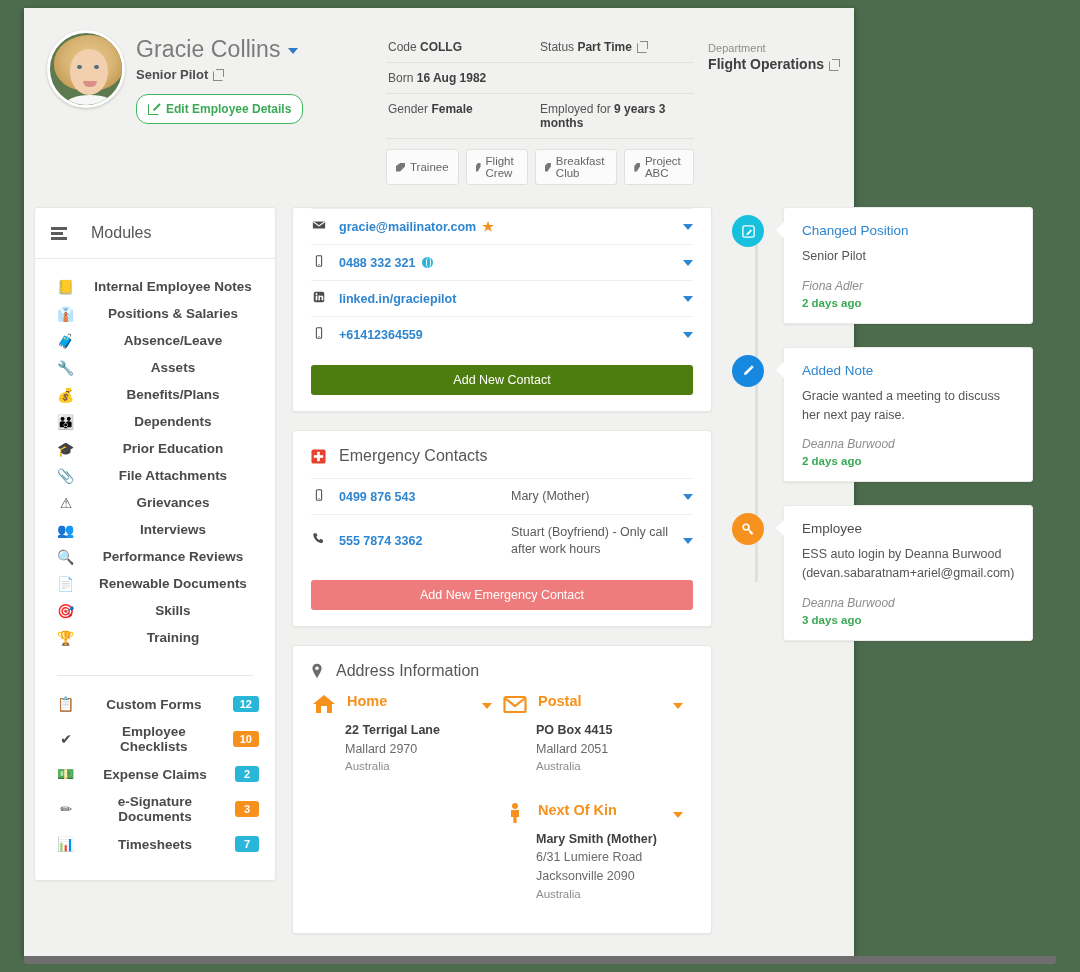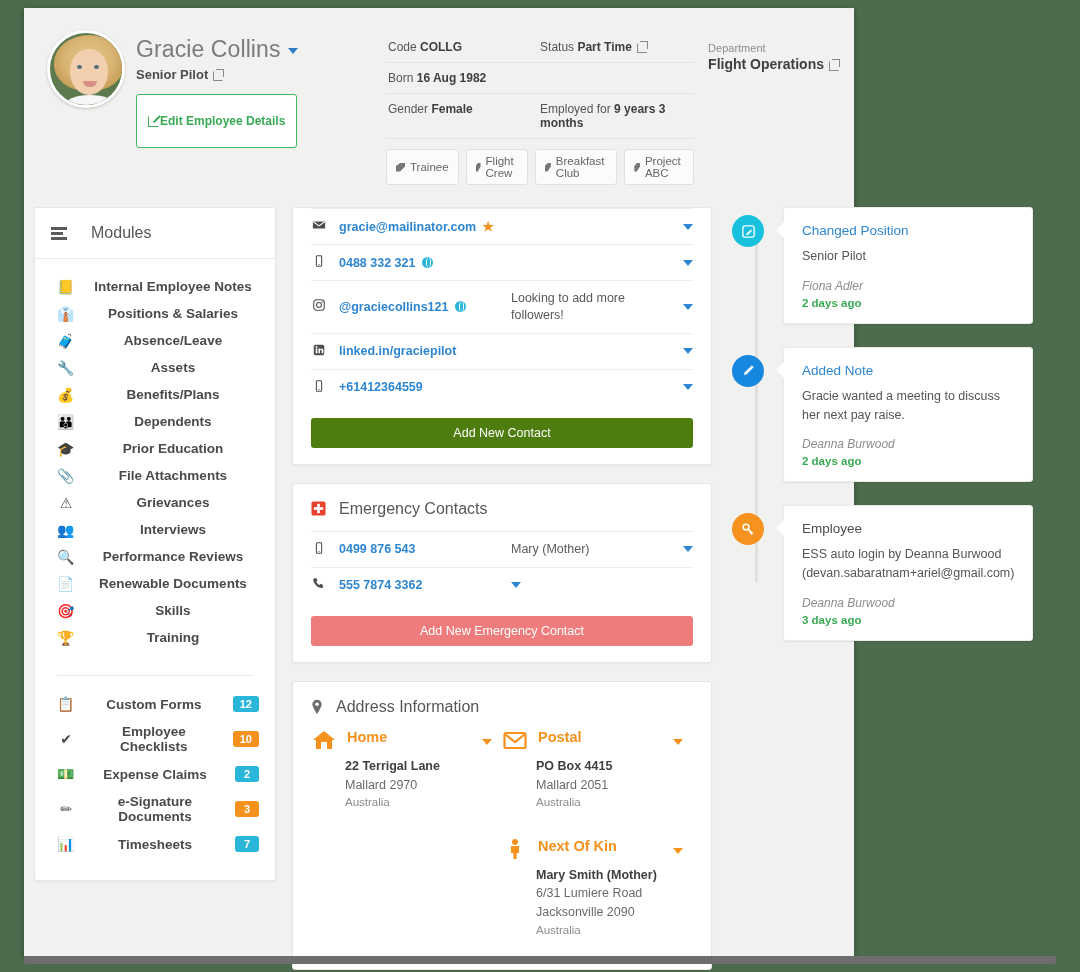--- a/index.html
+++ b/index.html
@@ -57,26 +57,26 @@
     display:inline-block; width:0; height:0; vertical-align: middle;
     border-left:5px solid transparent; border-right:5px solid transparent;
     border-top:6px solid #2f7cc4; margin-left: 7px; margin-bottom: 3px;
   }
   .emp-title { font-size: 13px; font-weight: bold; color: #4d4d4d; margin-top: 4px; }
   .ext-ico { display:inline-block; width:11px; height:11px; margin-left:5px; position:relative; vertical-align:-1px;}
   .ext-ico:before{content:""; position:absolute; left:0; top:2px; width:8px; height:8px; border:1.4px solid #8a8a8a; border-top-color:transparent; border-right-color:transparent;}
   .ext-ico:after{content:""; position:absolute; right:0; top:0; width:7px; height:7px; border-top:1.4px solid #8a8a8a; border-right:1.4px solid #8a8a8a;}
   .ext-ico.small:before,.ext-ico.small:after{border-width:1.2px;}
   .btn-edit {
-    display:inline-flex; align-items:center; 
+    display:inline-flex; align-items:center; gap:6px;
     margin-top: 12px;
-    border: 1px solid #3fb75e; border-radius: 3px;
+    border: 1px solid #3fb75e; border-radius: 12px;
     background: #fff; color: #3aa955;
     font-size: 12px; font-weight: bold;
-    padding: 19px 11px; cursor: pointer;
+    padding: 7px 11px; cursor: pointer;
     font-family: "Liberation Sans", sans-serif;
   }
   .pencil-sq { width:12px; height:12px; position:relative; display:inline-block;}
   .pencil-sq:before{content:""; position:absolute; left:0; bottom:0; width:9px; height:9px; border:1.4px solid #3aa955; border-top-color:transparent; border-right-color:transparent;}
   .pencil-sq:after{content:""; position:absolute; right:0; top:0px; width:9px; height:2px; background:#3aa955; transform:rotate(-45deg); transform-origin:right center;}
 
   
   .detail-col { flex: 1; padding-top: 2px; max-width: 452px; }
   .detail-row {
     display: flex; border-bottom: 1px solid #e2e2e1;
@@ -417,30 +417,20 @@
               <span class="r-ico"><svg width="14" height="14" viewBox="0 0 16 16">
                   <rect x="5" y="2" width="6" height="12" rx="1" fill="none" stroke="#4d4d4d" stroke-width="1.2"></rect>
                   <circle cx="8" cy="12" r=".7" fill="#4d4d4d"></circle>
                 </svg></span>
               <span class="r-main"><span>0488 332 321</span><span class="globe"></span></span>
               <span class="r-note"></span>
               <span class="r-caret"></span>
             </div>
             <div class="row">
               <span class="r-ico"><svg width="14" height="14" viewBox="0 0 16 16">
-                  <rect x="2" y="2" width="12" height="12" rx="3.2" fill="none" stroke="#4d4d4d" stroke-width="1.2"></rect>
-                  <circle cx="8" cy="8" r="2.8" fill="none" stroke="#4d4d4d" stroke-width="1.2"></circle>
-                  <circle cx="11.6" cy="4.5" r=".8" fill="#4d4d4d"></circle>
-                </svg></span>
-              <span class="r-main"><span>@graciecollins121</span><span class="globe"></span></span>
-              <span class="r-note">Looking to add more followers!</span>
-              <span class="r-caret"></span>
-            </div>
-            <div class="row">
-              <span class="r-ico"><svg width="14" height="14" viewBox="0 0 16 16">
                   <rect x="2" y="2" width="12" height="12" rx="2" fill="#4d4d4d"></rect>
                   <rect x="4.2" y="6.4" width="1.9" height="5.4" fill="#fff"></rect>
                   <circle cx="5.15" cy="4.6" r="1.1" fill="#fff"></circle>
                   <path d="M7.4 11.8 V6.4 h1.8 v.8 c.4-.7 1-1 1.8-1 1.2 0 1.9.8 1.9 2.2 v3.4 h-1.9 V8.8 c0-.7-.3-1.1-.9-1.1 s-1 .4-1 1.1 v3 z" fill="#fff"></path>
                 </svg></span>
               <span class="r-main"><span>linked.in/graciepilot</span></span>
               <span class="r-note"></span>
               <span class="r-caret"></span>
             </div>
             <div class="row">
@@ -473,20 +463,21 @@
                 </svg></span>
               <span class="r-main"><span>0499 876 543</span></span>
               <span class="r-note">Mary (Mother)</span>
               <span class="r-caret"></span>
             </div>
             <div class="row">
               <span class="r-ico"><svg width="14" height="14" viewBox="0 0 16 16">
                   <path d="M3 1.5 L5 1.5 L6.2 4.3 L4.9 5.4 C5.6 7 7 8.4 8.6 9.1 L9.7 7.8 L12.5 9 L12.5 11 C12.5 11.8 11.8 12.5 11 12.5 C6.3 12.2 1.8 7.7 1.5 3 C1.5 2.2 2.2 1.5 3 1.5 Z" fill="#4d4d4d"></path>
                 </svg></span>
               <span class="r-main"><span>555 7874 3362</span></span>
+              <span class="r-note">Stuart (Boyfriend) - Only call after work hours</span>
               <span class="r-caret"></span>
             </div>
           </div>
         <button class="panel-btn btn-red">Add New Emergency Contact</button>
       </div>
 
       <div class="panel">
         <div class="panel-head">
           <svg class="svg-ico" width="12" height="16" viewBox="0 0 12 16">
             <path d="M6 0.8 C3.4 0.8 1.4 2.8 1.4 5.3 C1.4 8.5 6 15 6 15 C6 15 10.6 8.5 10.6 5.3 C10.6 2.8 8.6 0.8 6 0.8 Z" fill="#6d6d6d"></path>

